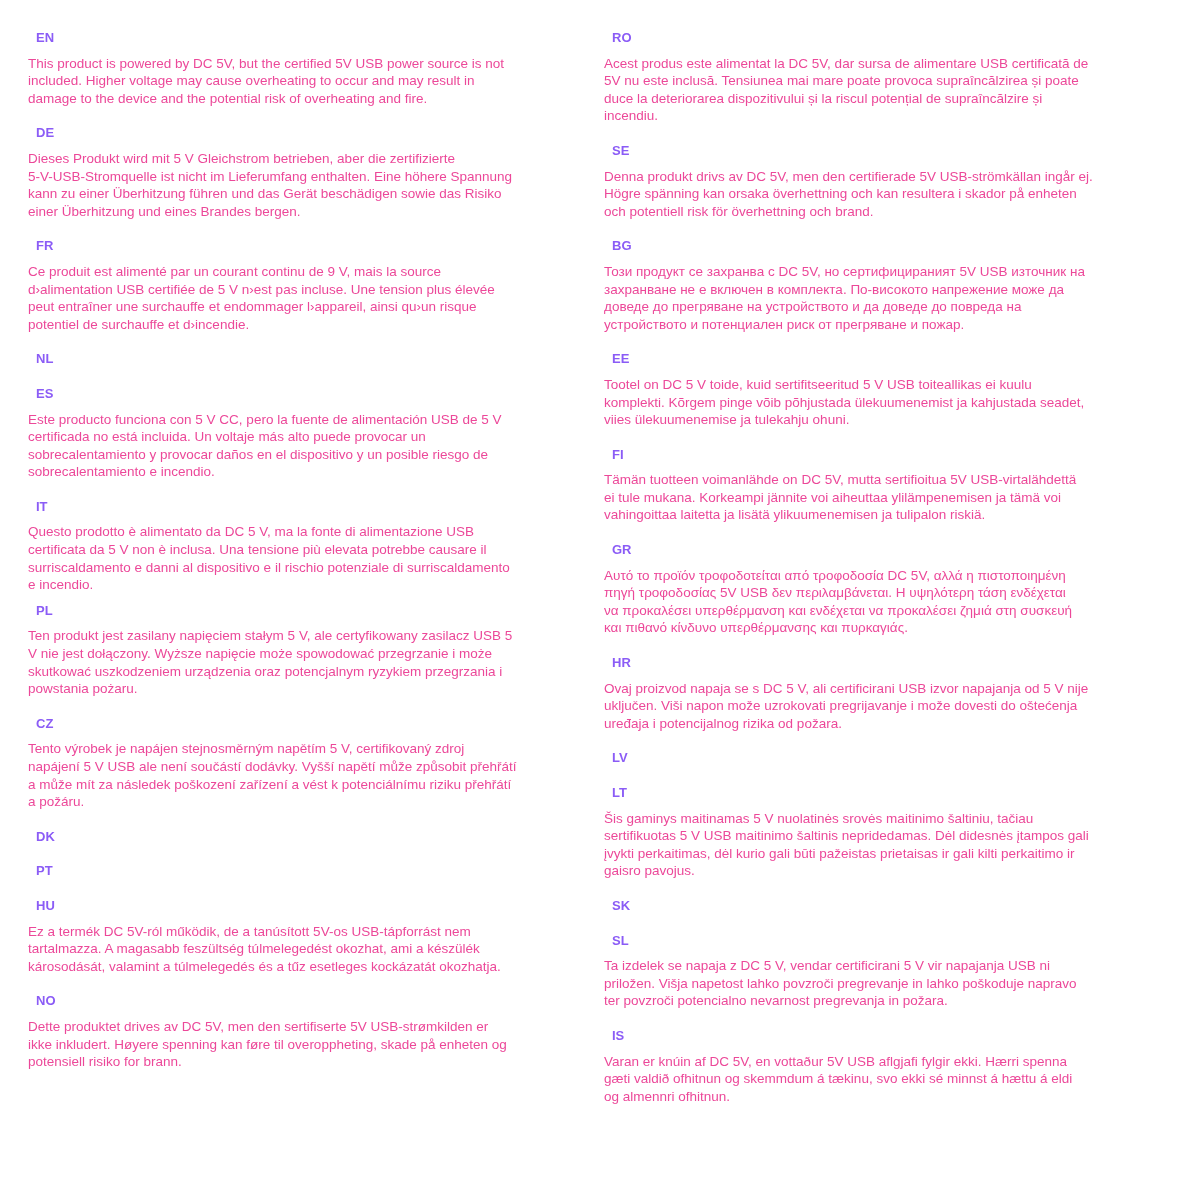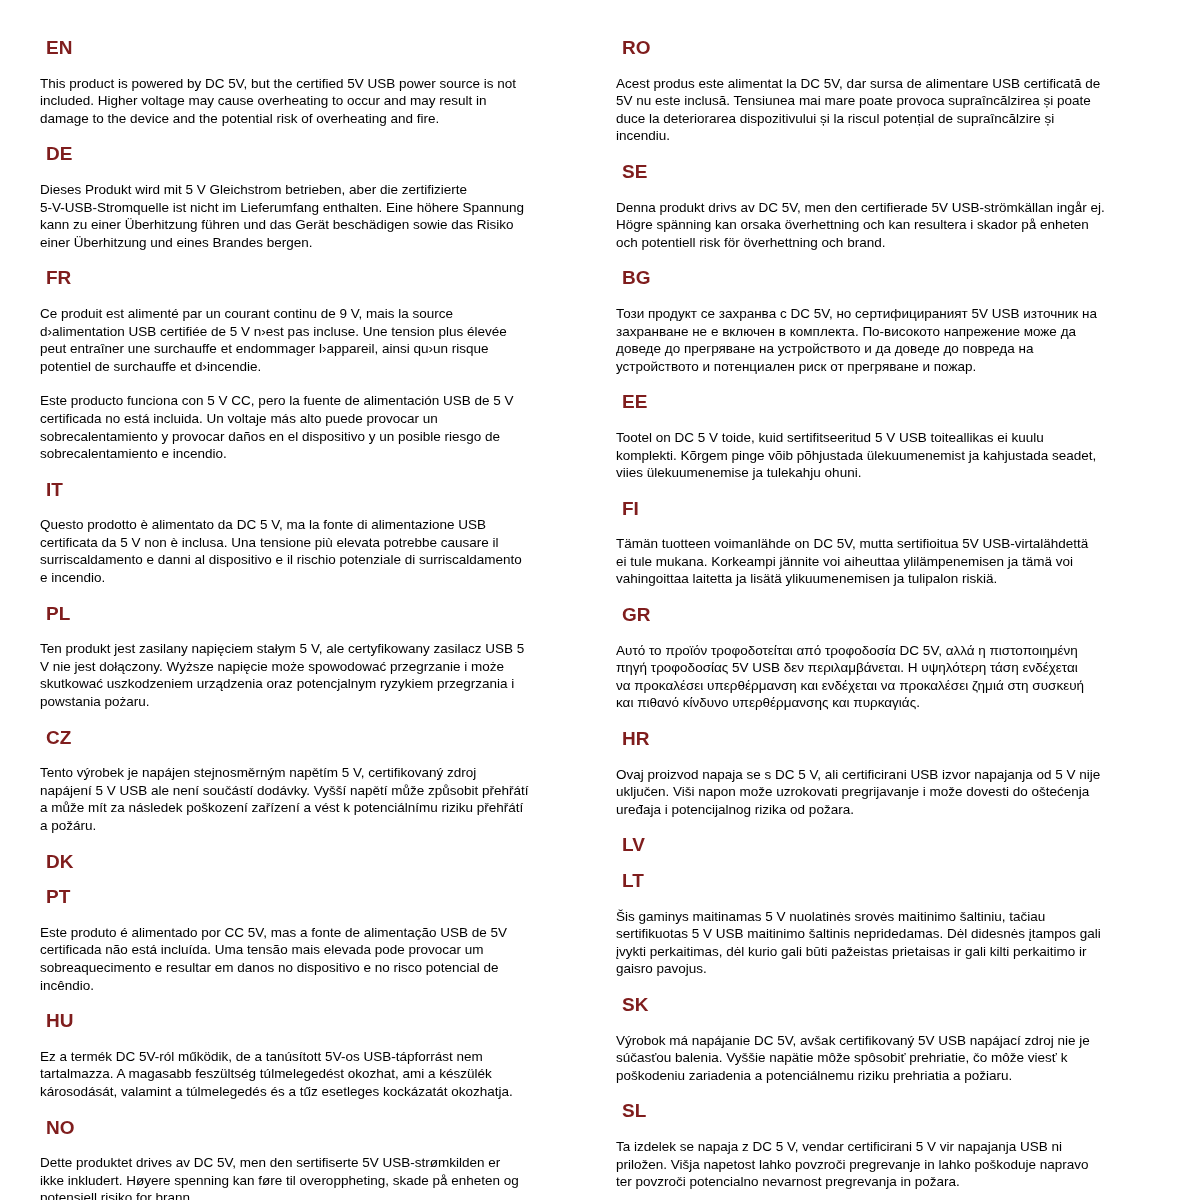--- a/index.html
+++ b/index.html
@@ -22,32 +22,32 @@
     overflow: hidden;
   }
   .col {
     box-sizing: border-box;
   }
   .col-left  { width: 576px; padding-right: 14px; }
   .col-right { width: 582px; }
   .sec { margin: 0 0 17px 0; }
   .sec.tight { margin-bottom: 0; }
   .sec h2 {
-    margin: 18px;
+    margin: 8px;
     padding: 0;
-    font-size: 19px;
+    font-size: 13px;
     line-height: 17.6px;
     font-weight: bold;
-    color: #7f1d1d;
+    color: #8b5cf6;
   }
   .sec p {
-    margin: 12px;
+    margin: 0;
     padding: 0;
     white-space: pre-line;
-    color: #000000;
+    color: #ec4899;
   }
 </style>
 </head>
 <body>
 
 <div class="page">
 
   <div class="col col-left">
     <section class="sec">
       <h2>EN</h2>
@@ -63,22 +63,24 @@
 einer Überhitzung und eines Brandes bergen.</p>
     </section>
     <section class="sec">
       <h2>FR</h2>
       <p>Ce produit est alimenté par un courant continu de 9 V, mais la source
 d›alimentation USB certifiée de 5 V n›est pas incluse. Une tension plus élevée
 peut entraîner une surchauffe et endommager l›appareil, ainsi qu›un risque
 potentiel de surchauffe et d›incendie.</p>
     </section>
     <section class="sec">
+      <h2>NL</h2>
     </section>
     <section class="sec">
+      <h2>ES</h2>
       <p>Este producto funciona con 5 V CC, pero la fuente de alimentación USB de 5 V
 certificada no está incluida. Un voltaje más alto puede provocar un
 sobrecalentamiento y provocar daños en el dispositivo y un posible riesgo de
 sobrecalentamiento e incendio.</p>
     </section>
     <section class="sec tight">
       <h2>IT</h2>
       <p>Questo prodotto è alimentato da DC 5 V, ma la fonte di alimentazione USB
 certificata da 5 V non è inclusa. Una tensione più elevata potrebbe causare il
 surriscaldamento e danni al dispositivo e il rischio potenziale di surriscaldamento
@@ -96,24 +98,20 @@
       <p>Tento výrobek je napájen stejnosměrným napětím 5 V, certifikovaný zdroj
 napájení 5 V USB ale není součástí dodávky. Vyšší napětí může způsobit přehřátí
 a může mít za následek poškození zařízení a vést k potenciálnímu riziku přehřátí
 a požáru.</p>
     </section>
     <section class="sec">
       <h2>DK</h2>
     </section>
     <section class="sec">
       <h2>PT</h2>
-      <p>Este produto é alimentado por CC 5V, mas a fonte de alimentação USB de 5V
-certificada não está incluída. Uma tensão mais elevada pode provocar um
-sobreaquecimento e resultar em danos no dispositivo e no risco potencial de
-incêndio.</p>
     </section>
     <section class="sec">
       <h2>HU</h2>
       <p>Ez a termék DC 5V-ról működik, de a tanúsított 5V-os USB-tápforrást nem
 tartalmazza. A magasabb feszültség túlmelegedést okozhat, ami a készülék
 károsodását, valamint a túlmelegedés és a tűz esetleges kockázatát okozhatja.</p>
     </section>
     <section class="sec">
       <h2>NO</h2>
       <p>Dette produktet drives av DC 5V, men den sertifiserte 5V USB-strømkilden er
@@ -173,23 +171,20 @@
     </section>
     <section class="sec">
       <h2>LT</h2>
       <p>Šis gaminys maitinamas 5 V nuolatinės srovės maitinimo šaltiniu, tačiau
 sertifikuotas 5 V USB maitinimo šaltinis nepridedamas. Dėl didesnės įtampos gali
 įvykti perkaitimas, dėl kurio gali būti pažeistas prietaisas ir gali kilti perkaitimo ir
 gaisro pavojus.</p>
     </section>
     <section class="sec">
       <h2>SK</h2>
-      <p>Výrobok má napájanie DC 5V, avšak certifikovaný 5V USB napájací zdroj nie je
-súčasťou balenia. Vyššie napätie môže spôsobiť prehriatie, čo môže viesť k
-poškodeniu zariadenia a potenciálnemu riziku prehriatia a požiaru.</p>
     </section>
     <section class="sec">
       <h2>SL</h2>
       <p>Ta izdelek se napaja z DC 5 V, vendar certificirani 5 V vir napajanja USB ni
 priložen. Višja napetost lahko povzroči pregrevanje in lahko poškoduje napravo
 ter povzroči potencialno nevarnost pregrevanja in požara.</p>
     </section>
     <section class="sec">
       <h2>IS</h2>
       <p>Varan er knúin af DC 5V, en vottaður 5V USB aflgjafi fylgir ekki. Hærri spenna

